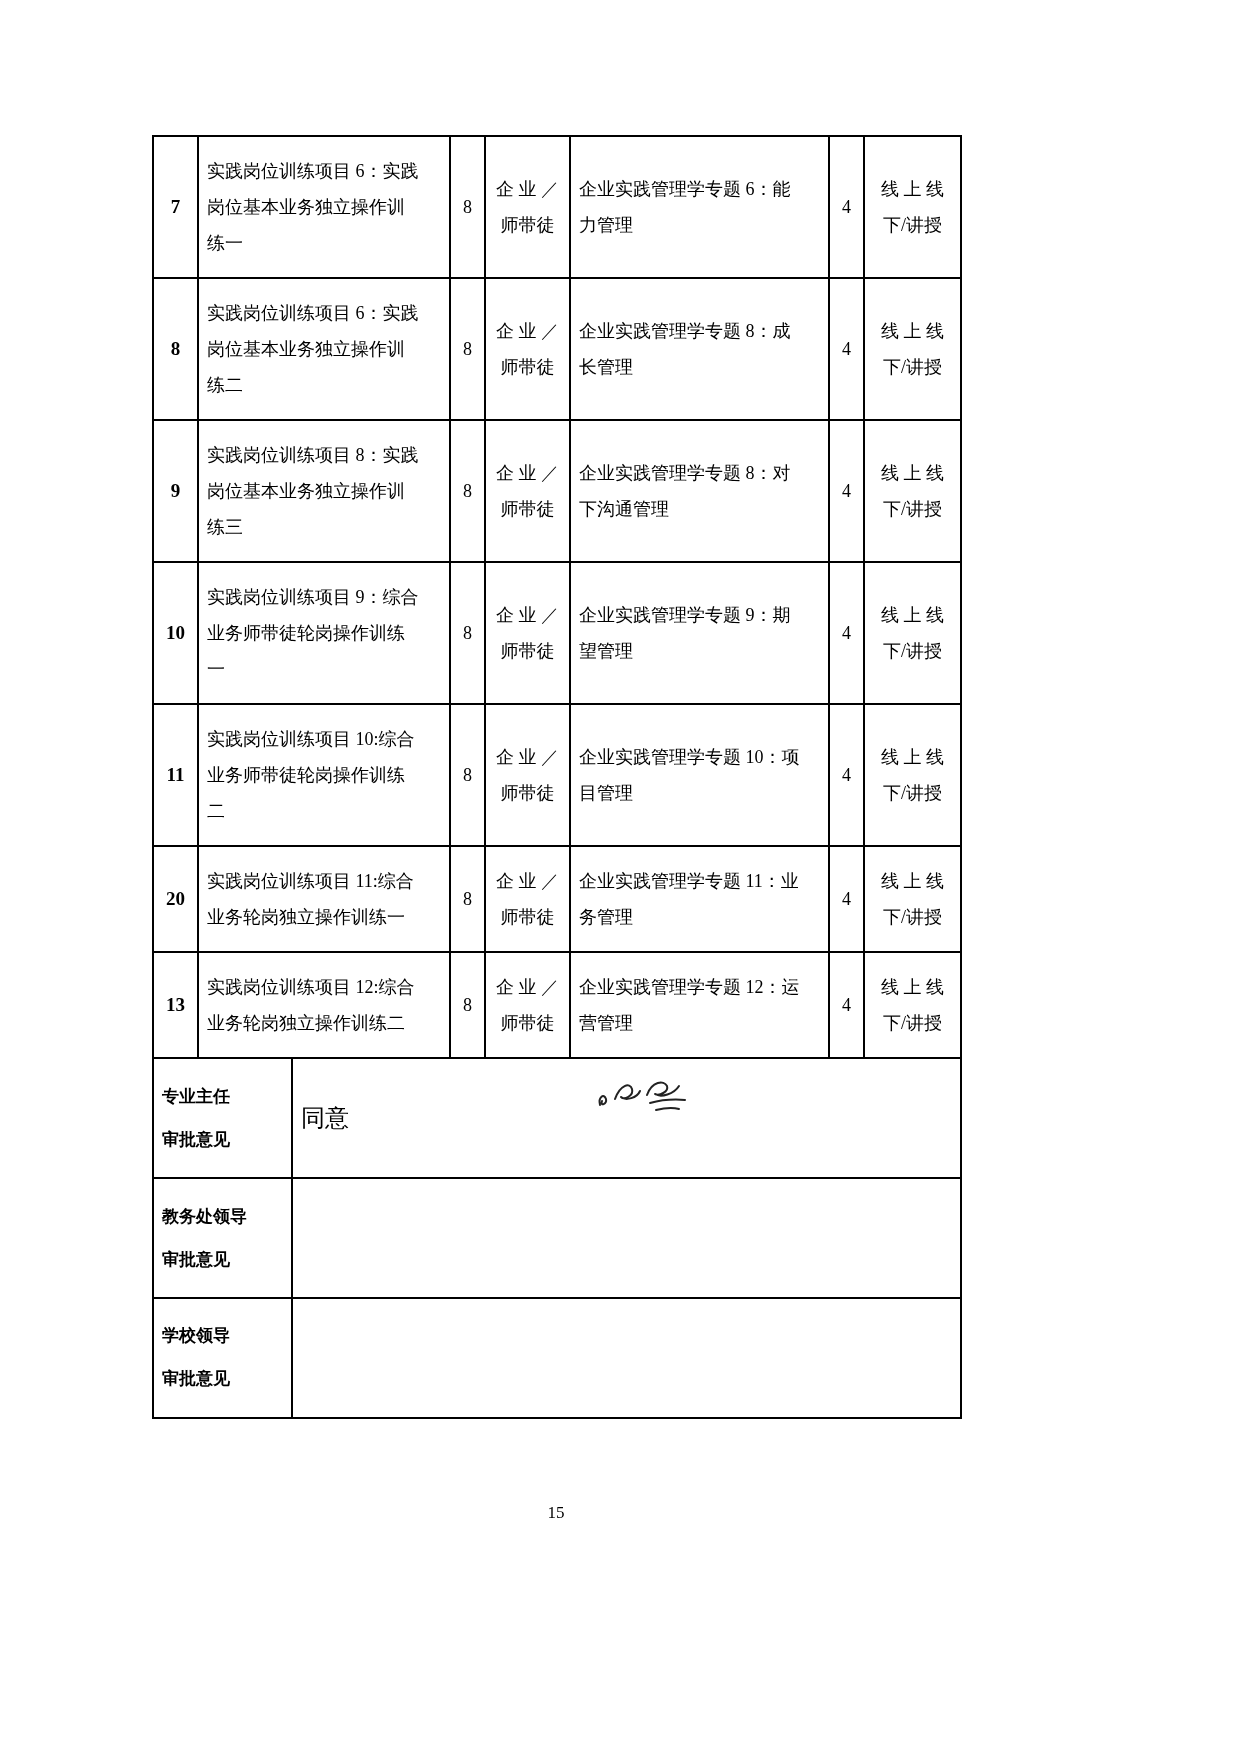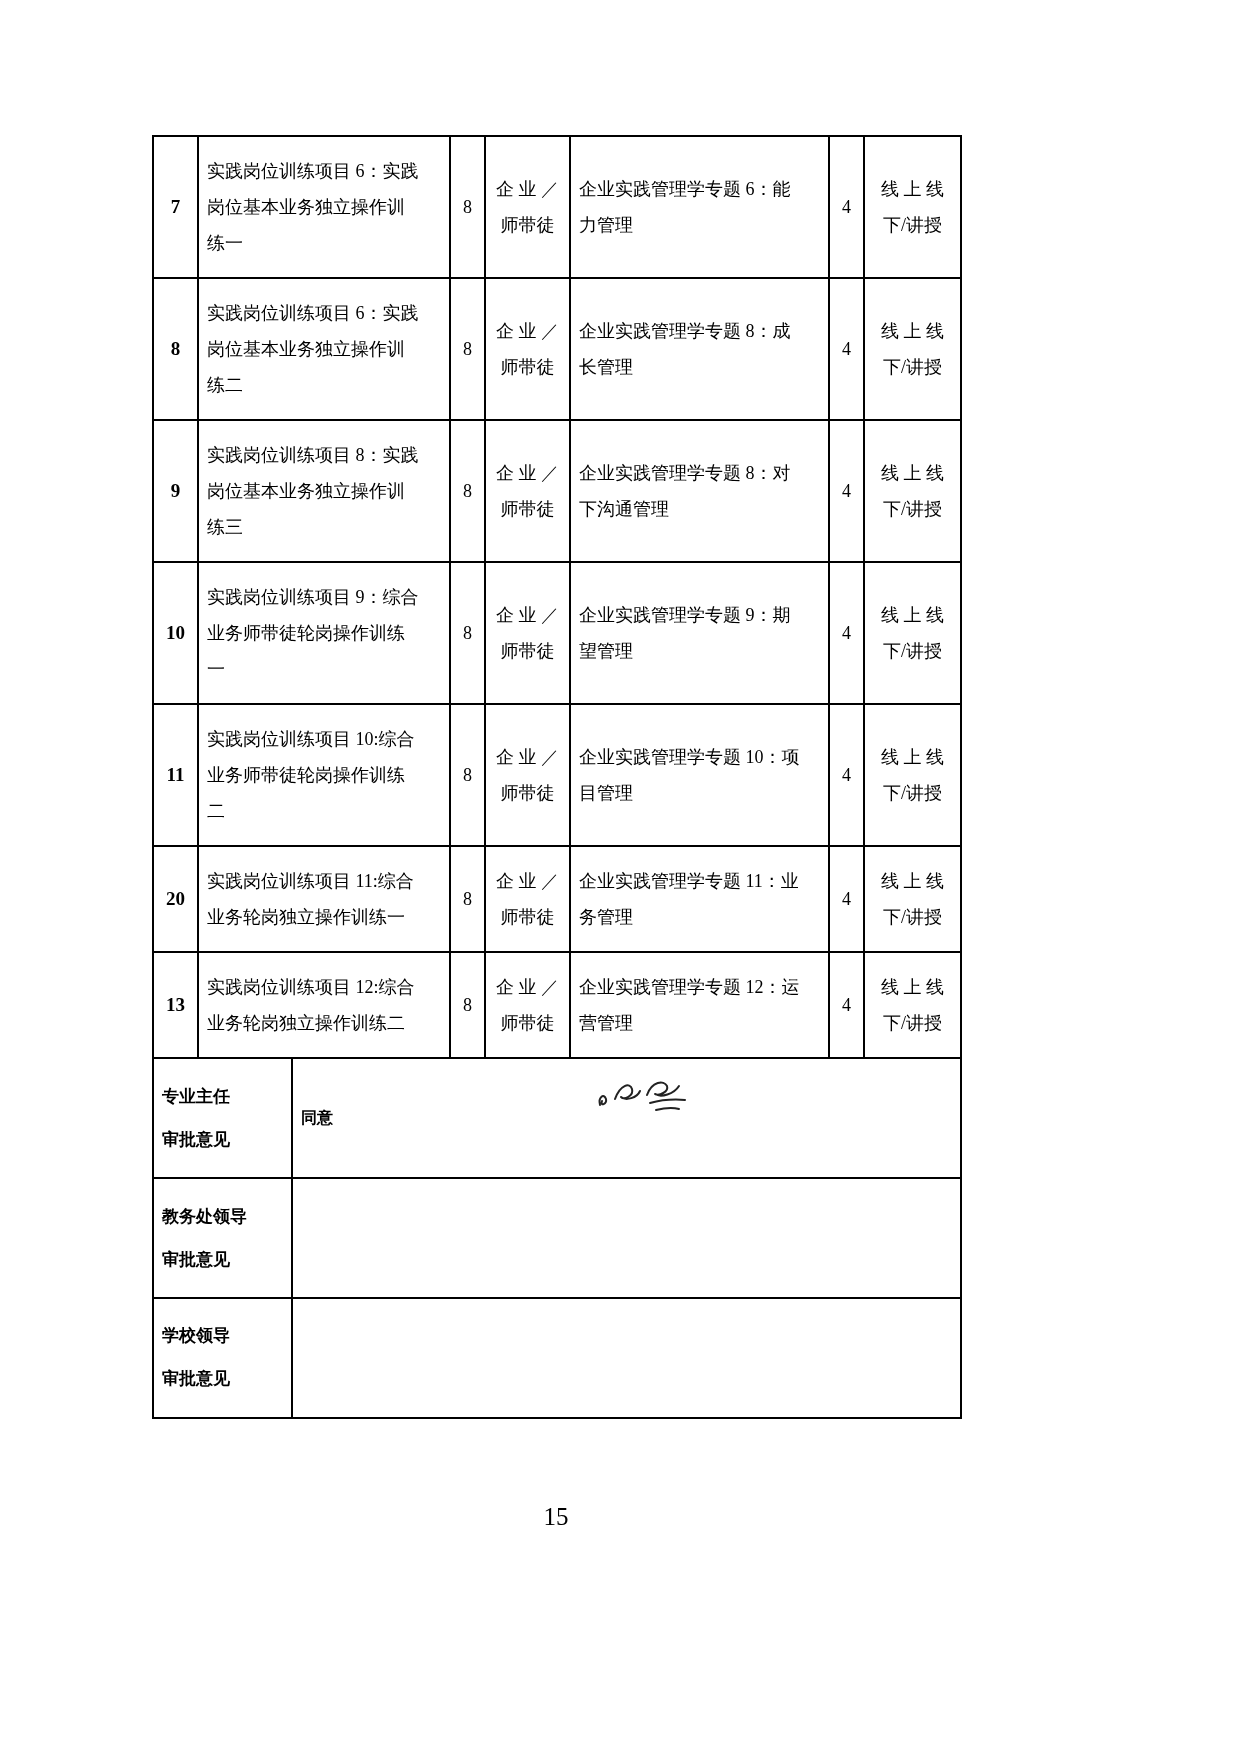--- a/index.html
+++ b/index.html
@@ -48,28 +48,28 @@
   td.app-label{
     white-space:pre-line;
     font-weight:bold;font-size:17px;line-height:43px;
     padding:0 6px 0 16px;vertical-align:middle;text-align:left;
   }
   td.app-content{
     vertical-align:top;position:relative;
     padding:10px 0 0 120px;
   }
   .agree{
-    font-weight:bold;font-size:16px;
+    font-weight:normal;font-size:24px;
   }
   .sig{position:absolute;}
   .sig1{left:300px;top:14px;}
   .sig2{left:258px;top:6px;}
   .page-number{
     position:absolute;top:1503px;left:152px;width:808px;
-    text-align:center;font-size:25px;
+    text-align:center;font-size:17px;
   }
 </style>
 </head>
 <body>
 
 <div class="page">
 
   <table class="main">
     <colgroup>
       <col style="width:45px">

